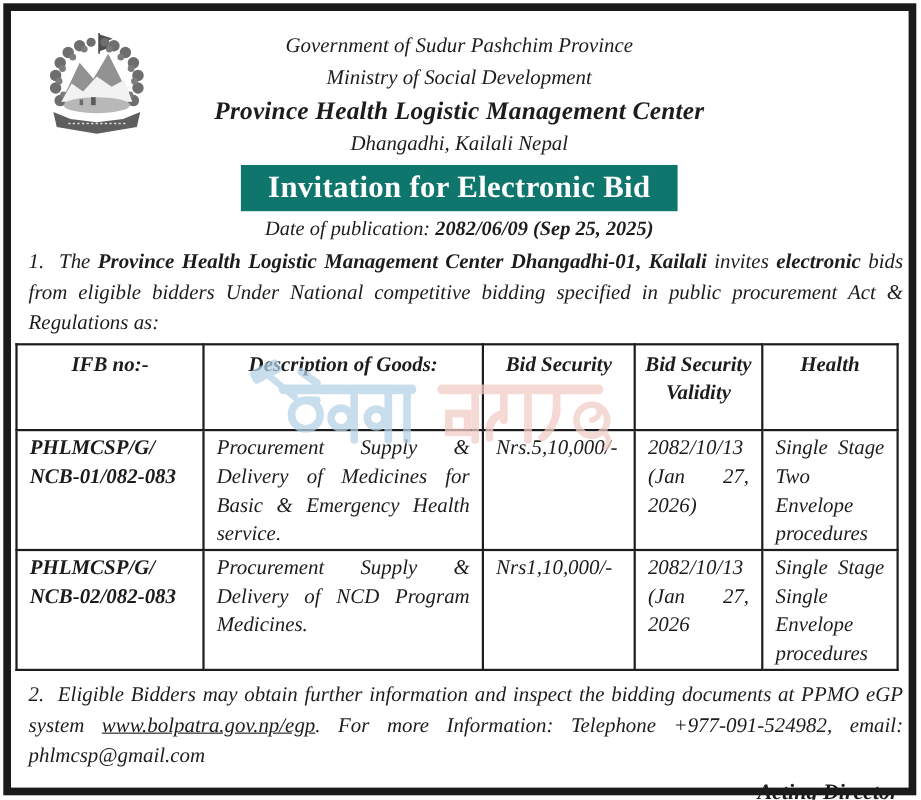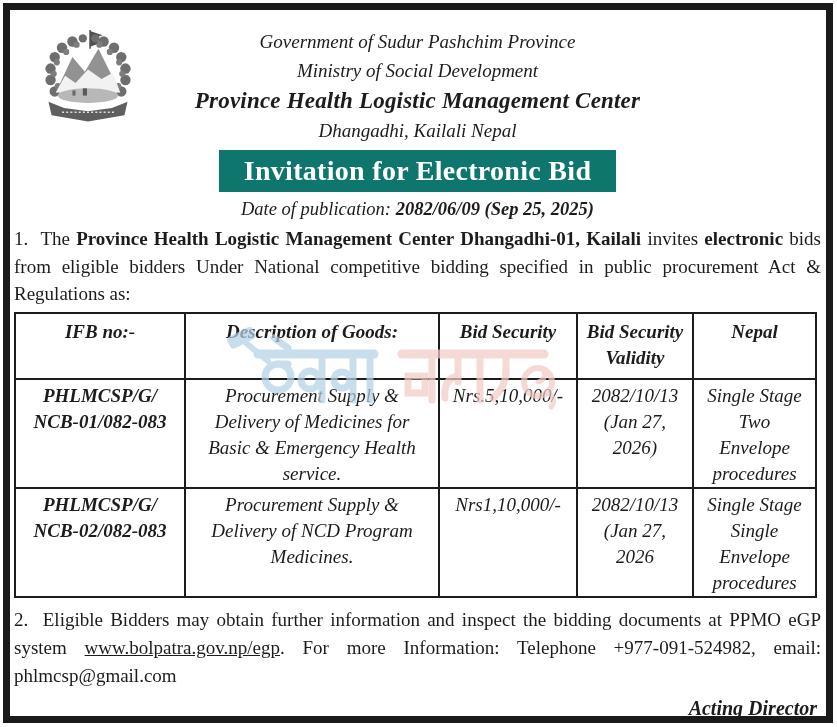--- a/index.html
+++ b/index.html
@@ -15,34 +15,34 @@
   .hline{font-style:italic;font-size:19px;line-height:29px;}
   .hline-bold{font-style:italic;font-weight:bold;font-size:23px;line-height:31px;letter-spacing:.2px;}
 
   .banner-wrap{text-align:center;margin-top:5px;}
   .banner{display:inline-block;background:#0f766e;color:#ffffff;font-weight:bold;
           font-size:28px;line-height:34px;padding:4px 25px;letter-spacing:.3px;}
 
   .dateline{text-align:center;font-style:italic;font-size:18.5px;line-height:30px;margin-top:2px;}
   .dateline .bold{font-weight:bold;text-align:right;}
 
-  .para{font-size:19px;line-height:27.5px;text-align:justify;margin:1px 0 0 0;}
+  .para{font-style:italic;font-size:19px;line-height:27.5px;text-align:justify;margin:1px 0 0 12px;}
   .seg-bold{font-weight:bold;}
   .seg-underline{text-decoration:underline;}
 
   
   table.bid{border-collapse:collapse;table-layout:fixed;width:801px;margin-top:4px;position:relative;z-index:1;}
   table.bid th, table.bid td{border:2px solid #1c1c1c;vertical-align:top;font-style:italic;box-sizing:border-box;}
   table.bid th{font-weight:bold;font-size:19px;line-height:26px;text-align:center;padding:5px 4px 0 4px;}
-  table.bid td{font-size:19px;line-height:26px;padding:3px 11px 0 11px;text-align:center;}
+  table.bid td{font-size:19px;line-height:26px;padding:3px 11px 0 11px;}
   td.ifb{font-weight:bold;padding-left:13px;}
   td.desc{text-align:justify;}
   td.validity{text-align:justify;padding-left:8px;padding-right:8px;border-radius:15px;}
   td.remark{text-align:justify;font-weight:normal;font-size:18px;padding-left:9px;padding-right:9px;border-radius:22px;}
-  tr.hdr{height:66px;margin-left:13px;} tr.r1{height:106px;} tr.r2{height:104px;}
+  tr.hdr{height:78px;margin-left:13px;} tr.r1{height:106px;} tr.r2{height:104px;}
 
   .foot-para{margin-top:8px;font-size:19px;line-height:28px;}
   .signature{text-align:right;font-weight:bold;font-style:italic;font-size:20px;line-height:28px;margin-top:4px;padding-right:4px;}
 
   
   .watermark{position:absolute;left:226px;top:324px;width:350px;height:98px;z-index:2;opacity:.72;pointer-events:none;}
 </style>
 </head>
 <body>
 
@@ -127,21 +127,21 @@
           <col style="width:138px">
         <col style="width:116px">
           <col style="width:123px">
       </colgroup>
       <thead>
         <tr class="hdr">
           <th>IFB no:-</th>
           <th>Description of Goods:</th>
           <th>Bid Security</th>
           <th>Bid Security Validity</th>
-          <th>Nepal</th>
+          <th>Health</th>
         </tr>
       </thead>
       <tbody>
         <tr class="r1">
           <td class="ifb">
             <div>PHLMCSP/G/</div>
             <div>NCB-01/082-083</div>
           </td>
           <td class="desc">Procurement Supply &amp; Delivery of Medicines for Basic &amp; Emergency Health service.</td>
           <td class="bidsec">Nrs.5,10,000/-</td>

